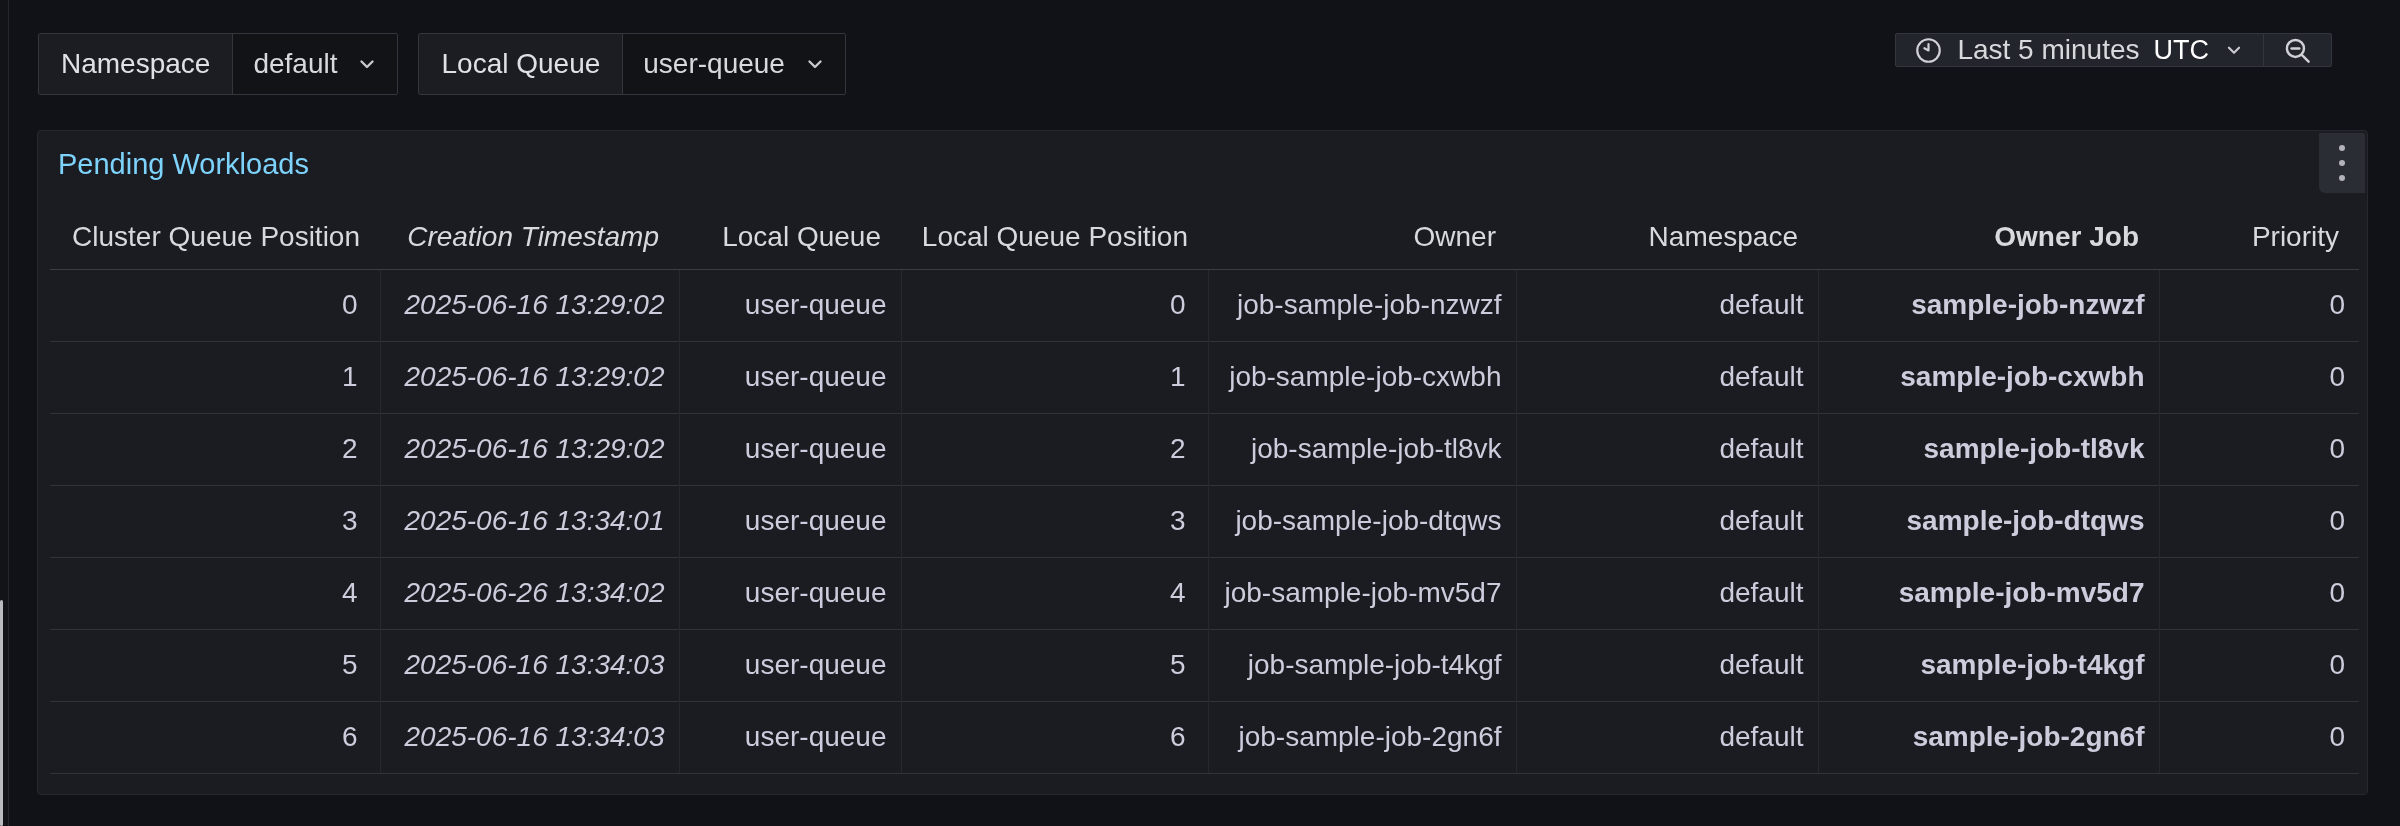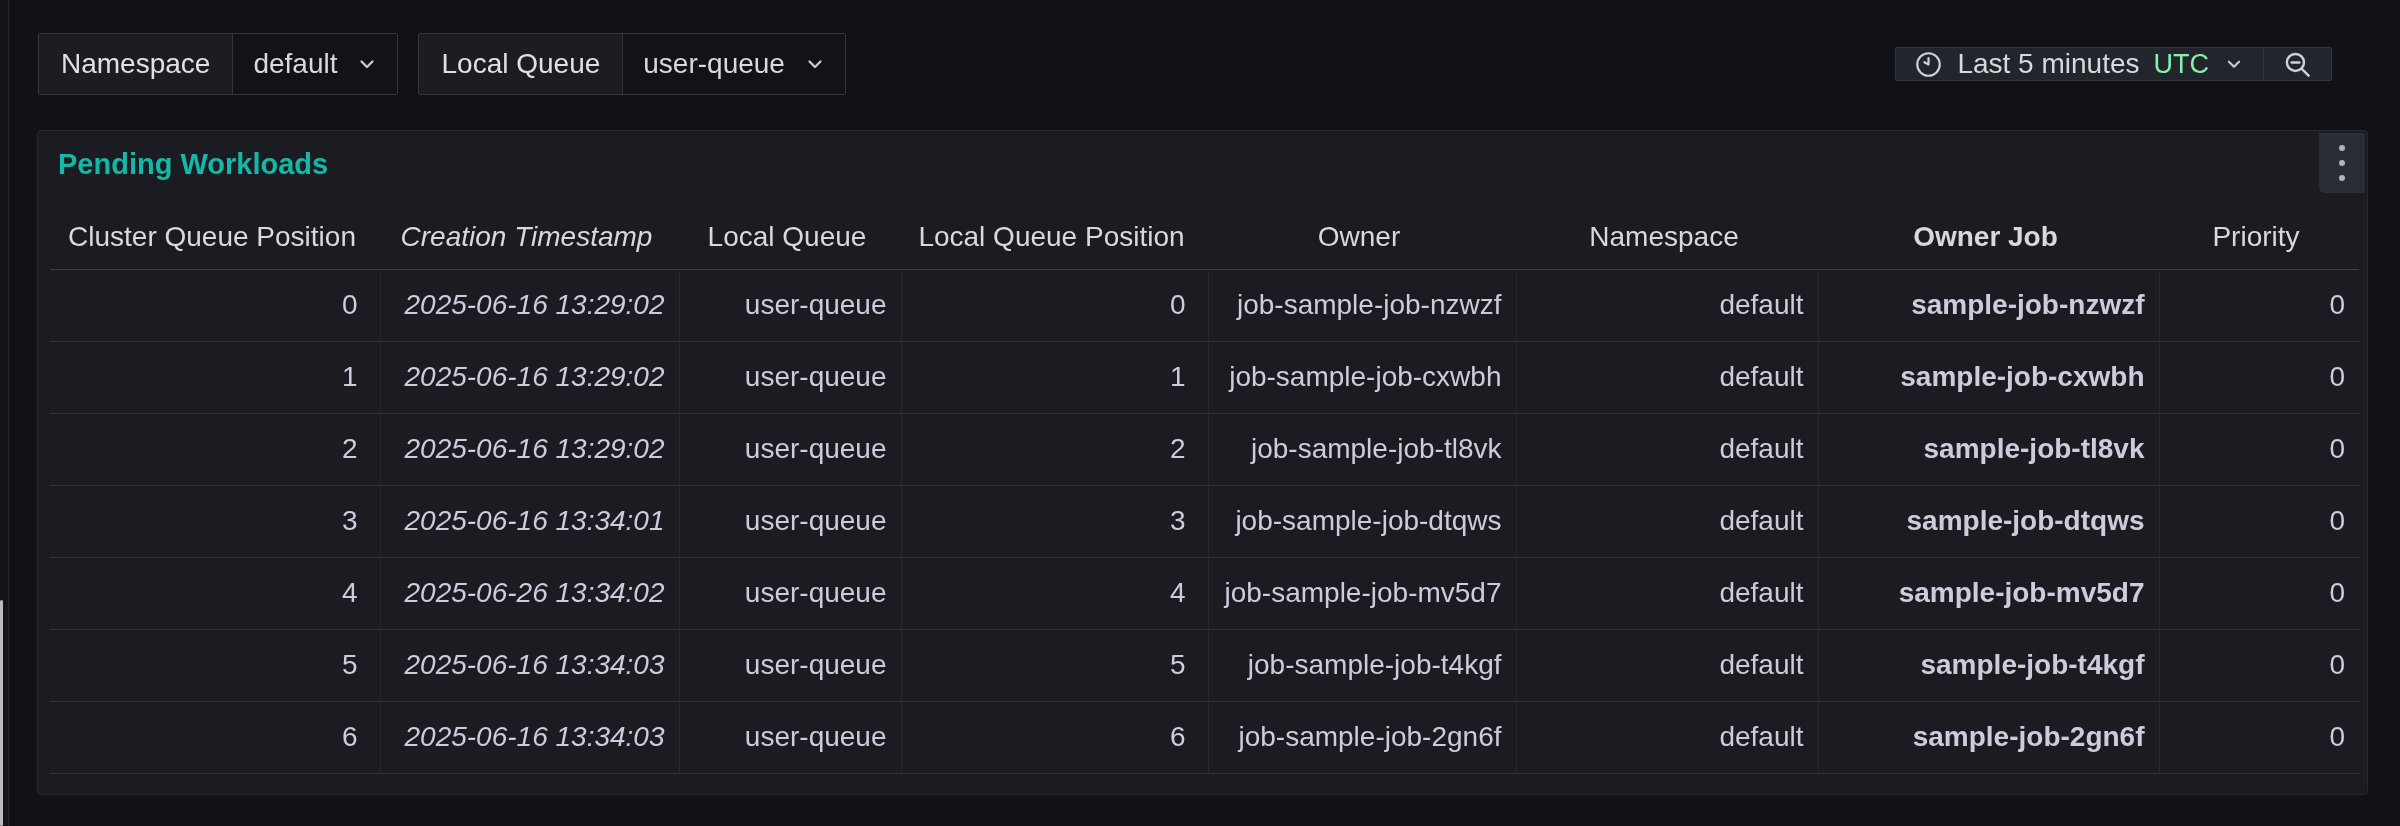--- a/index.html
+++ b/index.html
@@ -33,21 +33,21 @@
     display:flex; align-items:center; padding:0 22px;
     background:#1b1d22; font-size:28px; font-weight:500; color:#e0e1e6;
     border-right:1px solid #34363d; white-space:nowrap;
   }
   .var-value {
     display:flex; align-items:center; gap:18px; padding:0 18px 0 20px;
     background:#121317; cursor:pointer; white-space:nowrap;
   }
   .var-value .val { font-size:28px; color:#d8d9dd; }
 
-  .right-controls { margin-left:auto; display:flex; align-items:center; }
+  .right-controls { margin-left:auto; display:flex; align-items:flex-start; }
   .btn-group {
     display:flex; align-items:stretch; background:#22252b;
     border:1px solid #34363d; border-radius:2px; overflow:hidden;
   }
   .btn-seg {
     display:flex; align-items:center; gap:14px; padding:0 18px;
     cursor:pointer; white-space:nowrap;
   }
   .btn-seg + .btn-seg { border-left:1px solid #34363d; }
   .btn-seg .txt { font-size:28px; font-weight:500; color:#d8d9dd; }
@@ -57,36 +57,36 @@
   .chev { color:#c7c8cd; }
 
   
   .panel {
     position:absolute; left:37px; top:130px; width:2331px; height:665px;
     background:#1a1c21; border:1px solid #26282e; border-radius:4px;
   }
   .panel-header {
     height:60px; display:flex; align-items:center; padding:6px 0 0 20px;
   }
-  .panel-title { font-size:29px; font-weight:700; color:#14b8a6; }
+  .panel-title { font-size:29px; font-weight:400; color:#7dd3fc; }
   .panel-menu {
     position:absolute; top:2px; right:2px; width:46px; height:60px;
     background:#2b2d34; border-radius:0 3px 0 6px;
     display:flex; align-items:center; justify-content:center; cursor:pointer;
   }
   .kebab { display:flex; flex-direction:column; gap:9px; }
   .kebab i { width:6px; height:6px; border-radius:50%; background:#b2b4ba; }
 
   
   .table-wrap { padding:0 8px 0 12px; }
   table { width:100%; border-collapse:collapse; table-layout:fixed; }
   th, td { overflow:hidden; white-space:nowrap; vertical-align:middle; }
   th {
     height:78px; font-size:28px; font-weight:500; color:#d8d9dd;
-    text-align:center; padding:14px 20px 0 14px;
+    text-align:right; padding:14px 20px 0 14px;
     border-bottom:1px solid #3a3d45;
   }
   th span, td span { display:block; overflow:hidden; white-space:nowrap; }
   td {
     height:72px; font-size:28px; font-weight:400; color:#ccccdc;
     padding:0 14px;
   }
   tbody td { border-left:1px solid #26282f;text-align:right; }
   tbody td:first-child { border-left:none; }
   tbody tr + tr td { border-top:1px solid #30333a; }
@@ -138,21 +138,21 @@
 
       <div class="btn-group">
         <div class="btn-seg">
           <span class="icon">
             <svg width="29" height="29" viewBox="0 0 24 24" fill="none" stroke="currentColor" stroke-width="1.8" stroke-linecap="round" stroke-linejoin="round">
                 <circle cx="12" cy="12" r="9.3"></circle>
                 <path d="M12 6.6V12l-3.4-1.9"></path>
               </svg>
           </span>
           <span class="txt">Last 5 minutes</span>
-          <span class="tz" style="color:#86efac">UTC</span>
+          <span class="tz" style="color:#ffffff">UTC</span>
           <span class="icon chev">
             <svg width="22" height="22" viewBox="0 0 24 24">
                 <path d="M6.5 9.5l5.5 5.5 5.5-5.5" fill="none" stroke="currentColor" stroke-width="2.4" stroke-linecap="round" stroke-linejoin="round"></path>
               </svg>
           </span>
         </div>
         <div class="btn-seg">
           <span class="icon">
             <svg width="31" height="31" viewBox="0 0 24 24" fill="none" stroke="currentColor" stroke-width="1.9" stroke-linecap="round">
                 <circle cx="10.4" cy="10.4" r="6.6"></circle>

